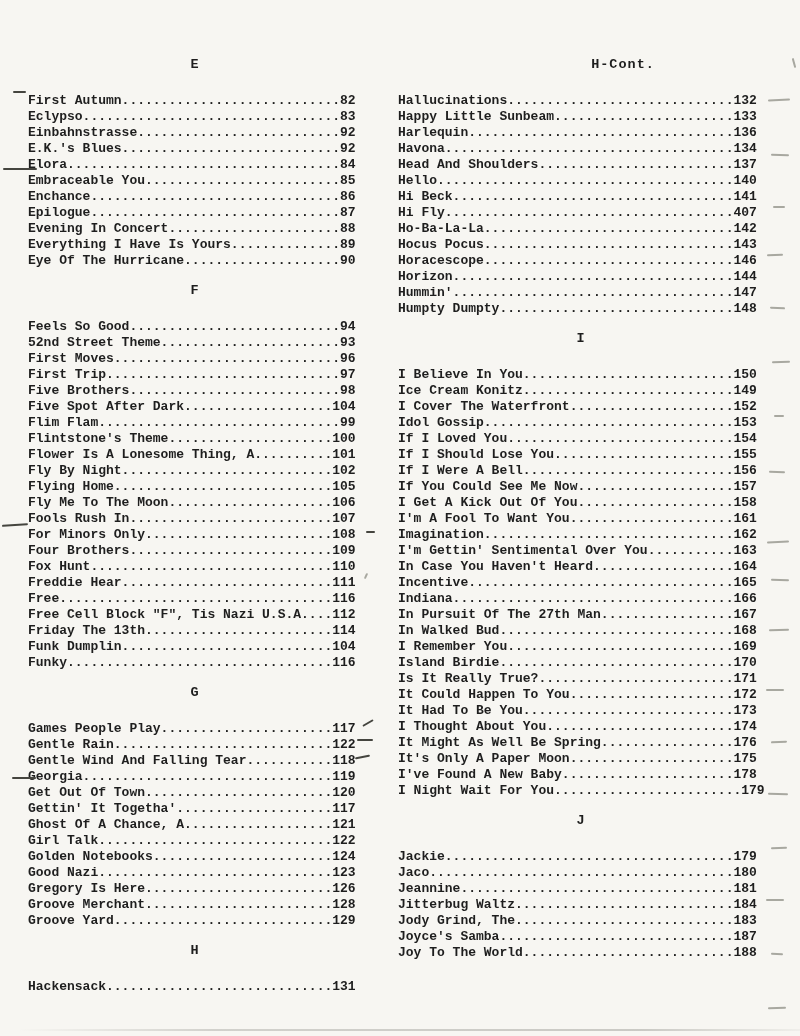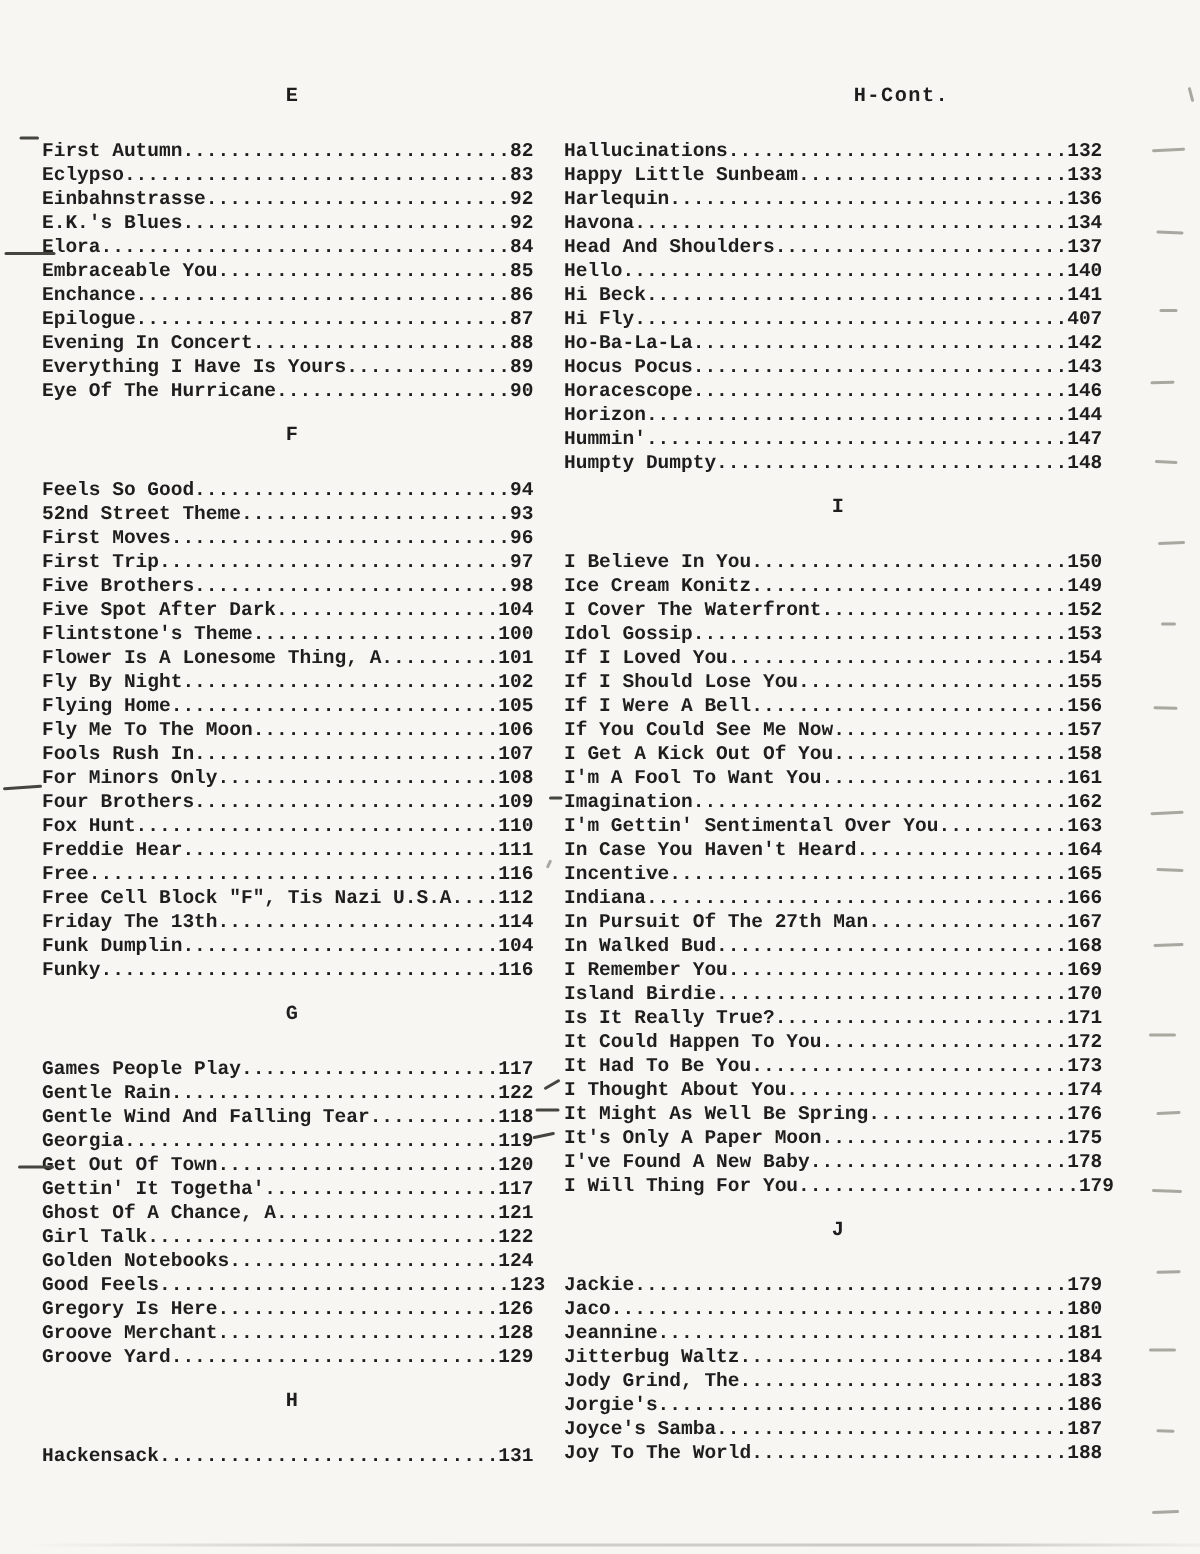--- a/index.html
+++ b/index.html
@@ -6,21 +6,21 @@
   .page{
     position:relative;
     width:800px;height:1036px;
     background:#f7f6f2;
     font-family:"Liberation Mono","DejaVu Sans Mono",monospace;
     color:#1e1e1e;
     overflow:hidden;
   }
   .col{position:absolute;top:57px;}
   .col-left{left:28px;width:334px;}
-  .col-right{left:376px;width:366px;}
+  .col-right{left:398px;width:366px;}
   .sec{margin-top:14px;}
   .sec:first-child{margin-top:0;}
   .sec-letter{
     font-weight:bold;
     font-size:13.5px;
     line-height:16px;
     text-align:center;
     letter-spacing:1px;
     margin-bottom:20px;
   }
@@ -59,20 +59,21 @@
         <div class="entry">Eye Of The Hurricane....................90</div>
       </div>
       <div class="sec">
         <div class="sec-letter">F</div>
         <div class="entry">Feels So Good...........................94</div>
         <div class="entry">52nd Street Theme.......................93</div>
         <div class="entry">First Moves.............................96</div>
         <div class="entry">First Trip..............................97</div>
         <div class="entry">Five Brothers...........................98</div>
         <div class="entry">Five Spot After Dark...................104</div>
+        <div class="entry">Flim Flam...............................99</div>
         <div class="entry">Flintstone's Theme.....................100</div>
         <div class="entry">Flower Is A Lonesome Thing, A..........101</div>
         <div class="entry">Fly By Night...........................102</div>
         <div class="entry">Flying Home............................105</div>
         <div class="entry">Fly Me To The Moon.....................106</div>
         <div class="entry">Fools Rush In..........................107</div>
         <div class="entry">For Minors Only........................108</div>
         <div class="entry">Four Brothers..........................109</div>
         <div class="entry">Fox Hunt...............................110</div>
         <div class="entry">Freddie Hear...........................111</div>
@@ -86,21 +87,21 @@
         <div class="sec-letter">G</div>
         <div class="entry">Games People Play......................117</div>
         <div class="entry">Gentle Rain............................122</div>
         <div class="entry">Gentle Wind And Falling Tear...........118</div>
         <div class="entry">Georgia................................119</div>
         <div class="entry">Get Out Of Town........................120</div>
         <div class="entry">Gettin' It Togetha'....................117</div>
         <div class="entry">Ghost Of A Chance, A...................121</div>
         <div class="entry">Girl Talk..............................122</div>
         <div class="entry">Golden Notebooks.......................124</div>
-        <div class="entry">Good Feels..............................123</div>
+        <div class="entry">Good Nazi..............................123</div>
         <div class="entry">Gregory Is Here........................126</div>
         <div class="entry">Groove Merchant........................128</div>
         <div class="entry">Groove Yard............................129</div>
       </div>
       <div class="sec">
         <div class="sec-letter">H</div>
         <div class="entry">Hackensack.............................131</div>
       </div>
     </div>
   <div class="col col-right">
@@ -142,30 +143,29 @@
         <div class="entry">In Walked Bud..............................168</div>
         <div class="entry">I Remember You.............................169</div>
         <div class="entry">Island Birdie..............................170</div>
         <div class="entry">Is It Really True?.........................171</div>
         <div class="entry">It Could Happen To You.....................172</div>
         <div class="entry">It Had To Be You...........................173</div>
         <div class="entry">I Thought About You........................174</div>
         <div class="entry">It Might As Well Be Spring.................176</div>
         <div class="entry">It's Only A Paper Moon.....................175</div>
         <div class="entry">I've Found A New Baby......................178</div>
-        <div class="entry">I Will Thing For You........................179</div>
+        <div class="entry">I Night Wait For You........................179</div>
       </div>
       <div class="sec">
         <div class="sec-letter">J</div>
         <div class="entry">Jackie.....................................179</div>
         <div class="entry">Jaco.......................................180</div>
         <div class="entry">Jeannine...................................181</div>
         <div class="entry">Jitterbug Waltz............................184</div>
         <div class="entry">Jody Grind, The............................183</div>
-        <div class="entry">Jorgie's...................................186</div>
         <div class="entry">Joyce's Samba..............................187</div>
         <div class="entry">Joy To The World...........................188</div>
       </div>
     </div>
   <div class="scan-edge"></div>
 <div class="mark mark-dark" style="left: 13px; top: 91px; width: 13px;"></div>
     <div class="mark mark-dark" style="left: 3px; top: 168px; width: 34px;"></div>
     <div class="mark mark-dark" style="left: 2px; top: 524px; width: 26px; transform: rotate(-4deg);"></div>
     <div class="mark mark-dark" style="left: 12px; top: 777px; width: 24px;"></div>
     <div class="mark mark-dark" style="left: 366px; top: 531px; width: 9px;"></div>

